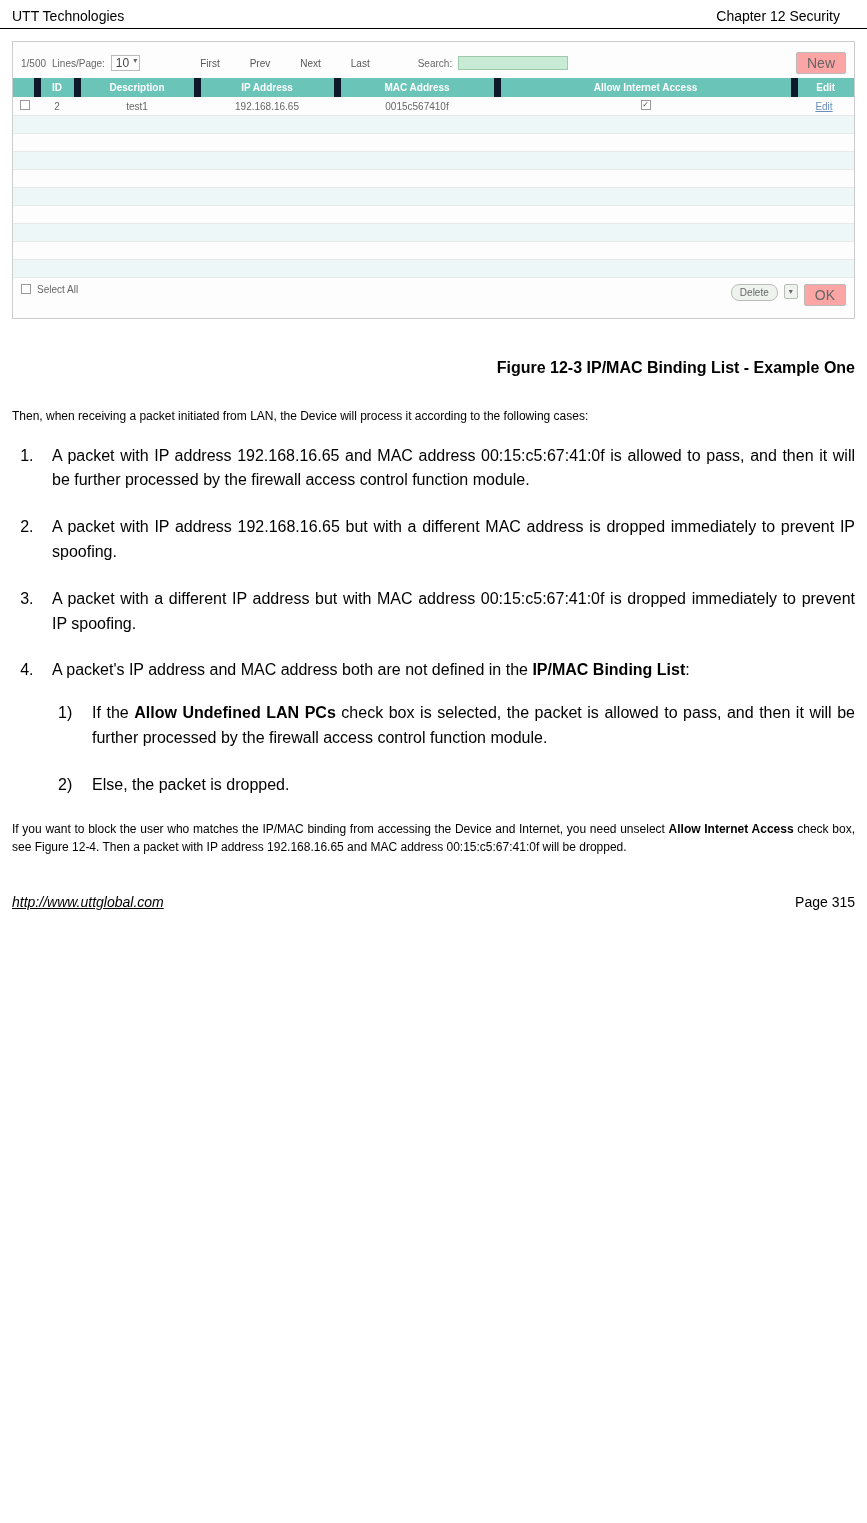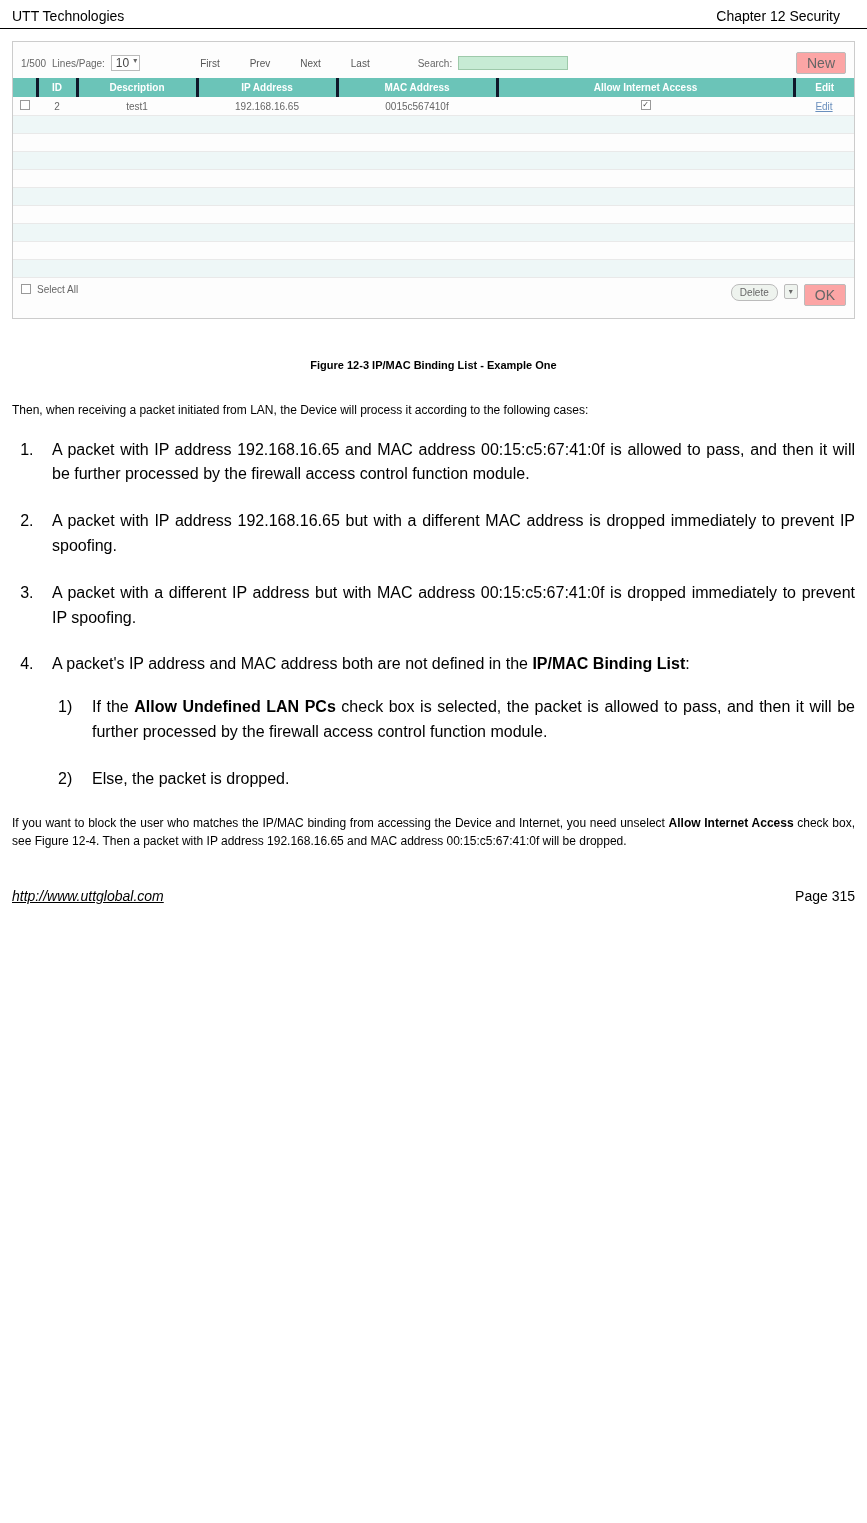--- a/index.html
+++ b/index.html
@@ -63,43 +63,43 @@
       color: #666;
       cursor: pointer;
     }
     .scr-table { width: 100%; border-collapse: collapse; font-size: 10px; }
     .scr-table th {
       background: #6bc4b8;
       color: #fff;
       font-weight: bold;
       padding: 4px 6px;
       text-align: center;
-      border-right: 3px solid #0f172a;
+      border-right: 7px solid #0f172a;
     }
     .scr-table th:last-child { border-right: none; }
     .scr-table td {
       padding: 3px 6px;
       text-align: center;
       border-bottom: 1px solid #e9e9e9;
       color: #666;
       height: 18px;
     }
     .scr-table tr:nth-child(even) td { background: #eef7f7; }
     .scr-check { display:inline-block; width:10px; height:10px; border:1px solid #999; background:#fff; }
     .scr-check.checked::after { content:"✓"; font-size:8px; position: relative; top:-3px; color:#444;}
     .scr-edit { color: #6a8fbd; text-decoration: underline; cursor: pointer;}
     .scr-footer { display:flex; align-items:flex-start; padding: 6px 8px; gap:6px;}
     .scr-footer .spacer { flex:1; }
     .scr-del { border:1px solid #bbb; background:#eef3ee; padding:2px 8px; border-radius:8px; font-size:10px; color:#666; position:relative; cursor:pointer;}
     .scr-del-arrow { border:1px solid #bbb; background:#eef3ee; padding:2px 4px; border-radius:2px; font-size:8px; color:#666; cursor:pointer;}
 
     .figure-caption {
-      text-align: center;
+      text-align: right;
       font-weight: bold;
-      font-size: 11px;
+      font-size: 16px;
       margin: 6px 0 30px 0;
     }
     .body-text {
       font-size: 12px;
       line-height: 1.55;
       text-align: justify;
       margin-bottom: 18px;
     }
     ol.main-list {
       padding-left: 26px;

